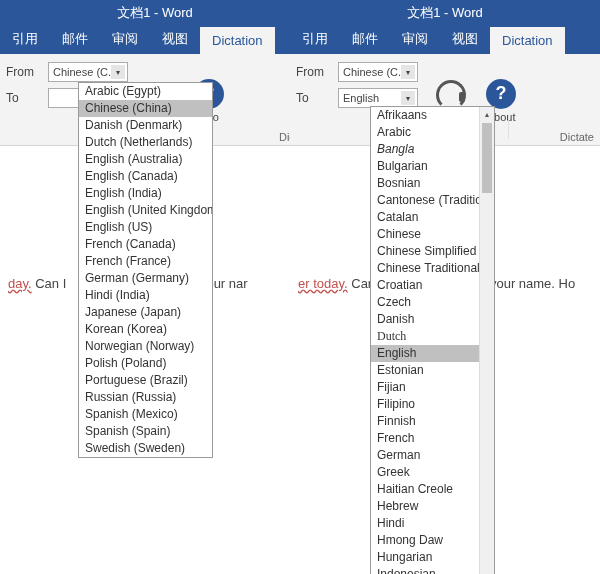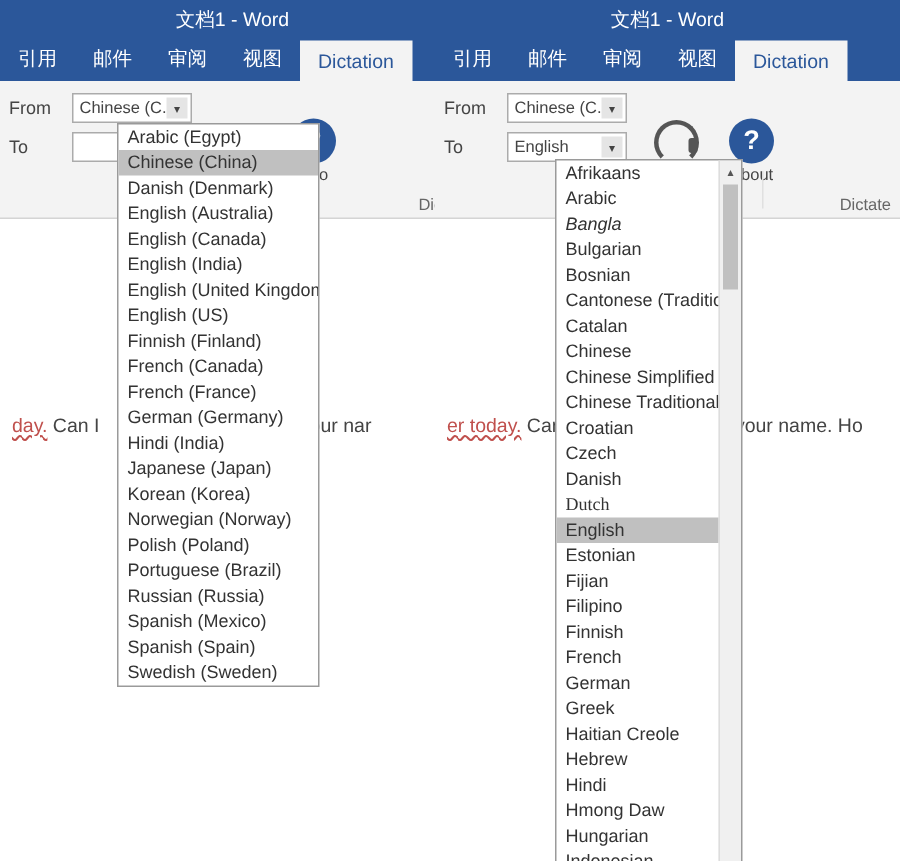--- a/index.html
+++ b/index.html
@@ -82,26 +82,26 @@
     </div>
     <span class="dict-label group-dict">Dicta</span>
   </div>
   <div class="doc-area">
     <span class="doc-line"><span class="red">day.</span><span> Can I </span><span style="visibility:hidden">xxxxxxxxxxxxxxxxxxxx</span><span>your nar</span></span>
   </div>
   <div class="dropdown-list left-list" id="left-list">
       <div class="opt">Arabic (Egypt)</div>
       <div class="opt selected">Chinese (China)</div>
       <div class="opt">Danish (Denmark)</div>
+      <div class="opt">Dutch (Netherlands)</div>
       <div class="opt">English (Australia)</div>
       <div class="opt">English (Canada)</div>
       <div class="opt">English (India)</div>
       <div class="opt">English (United Kingdom)</div>
       <div class="opt">English (US)</div>
-      <div class="opt">Finnish (Finland)</div>
       <div class="opt">French (Canada)</div>
       <div class="opt">French (France)</div>
       <div class="opt">German (Germany)</div>
       <div class="opt">Hindi (India)</div>
       <div class="opt">Japanese (Japan)</div>
       <div class="opt">Korean (Korea)</div>
       <div class="opt">Norwegian (Norway)</div>
       <div class="opt">Polish (Poland)</div>
       <div class="opt">Portuguese (Brazil)</div>
       <div class="opt">Russian (Russia)</div>

